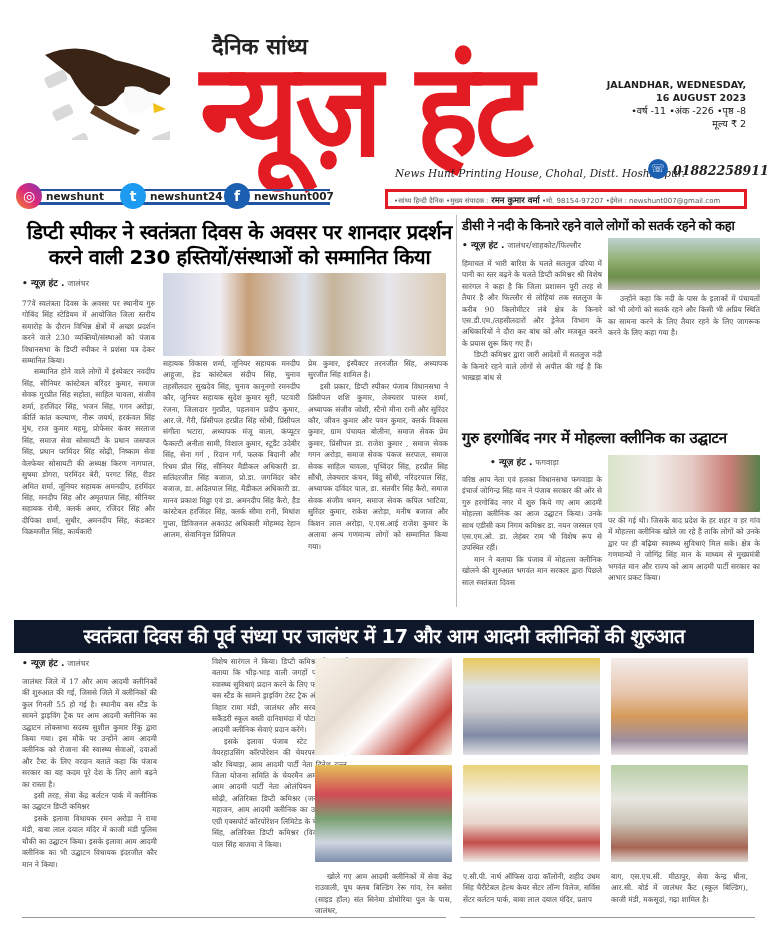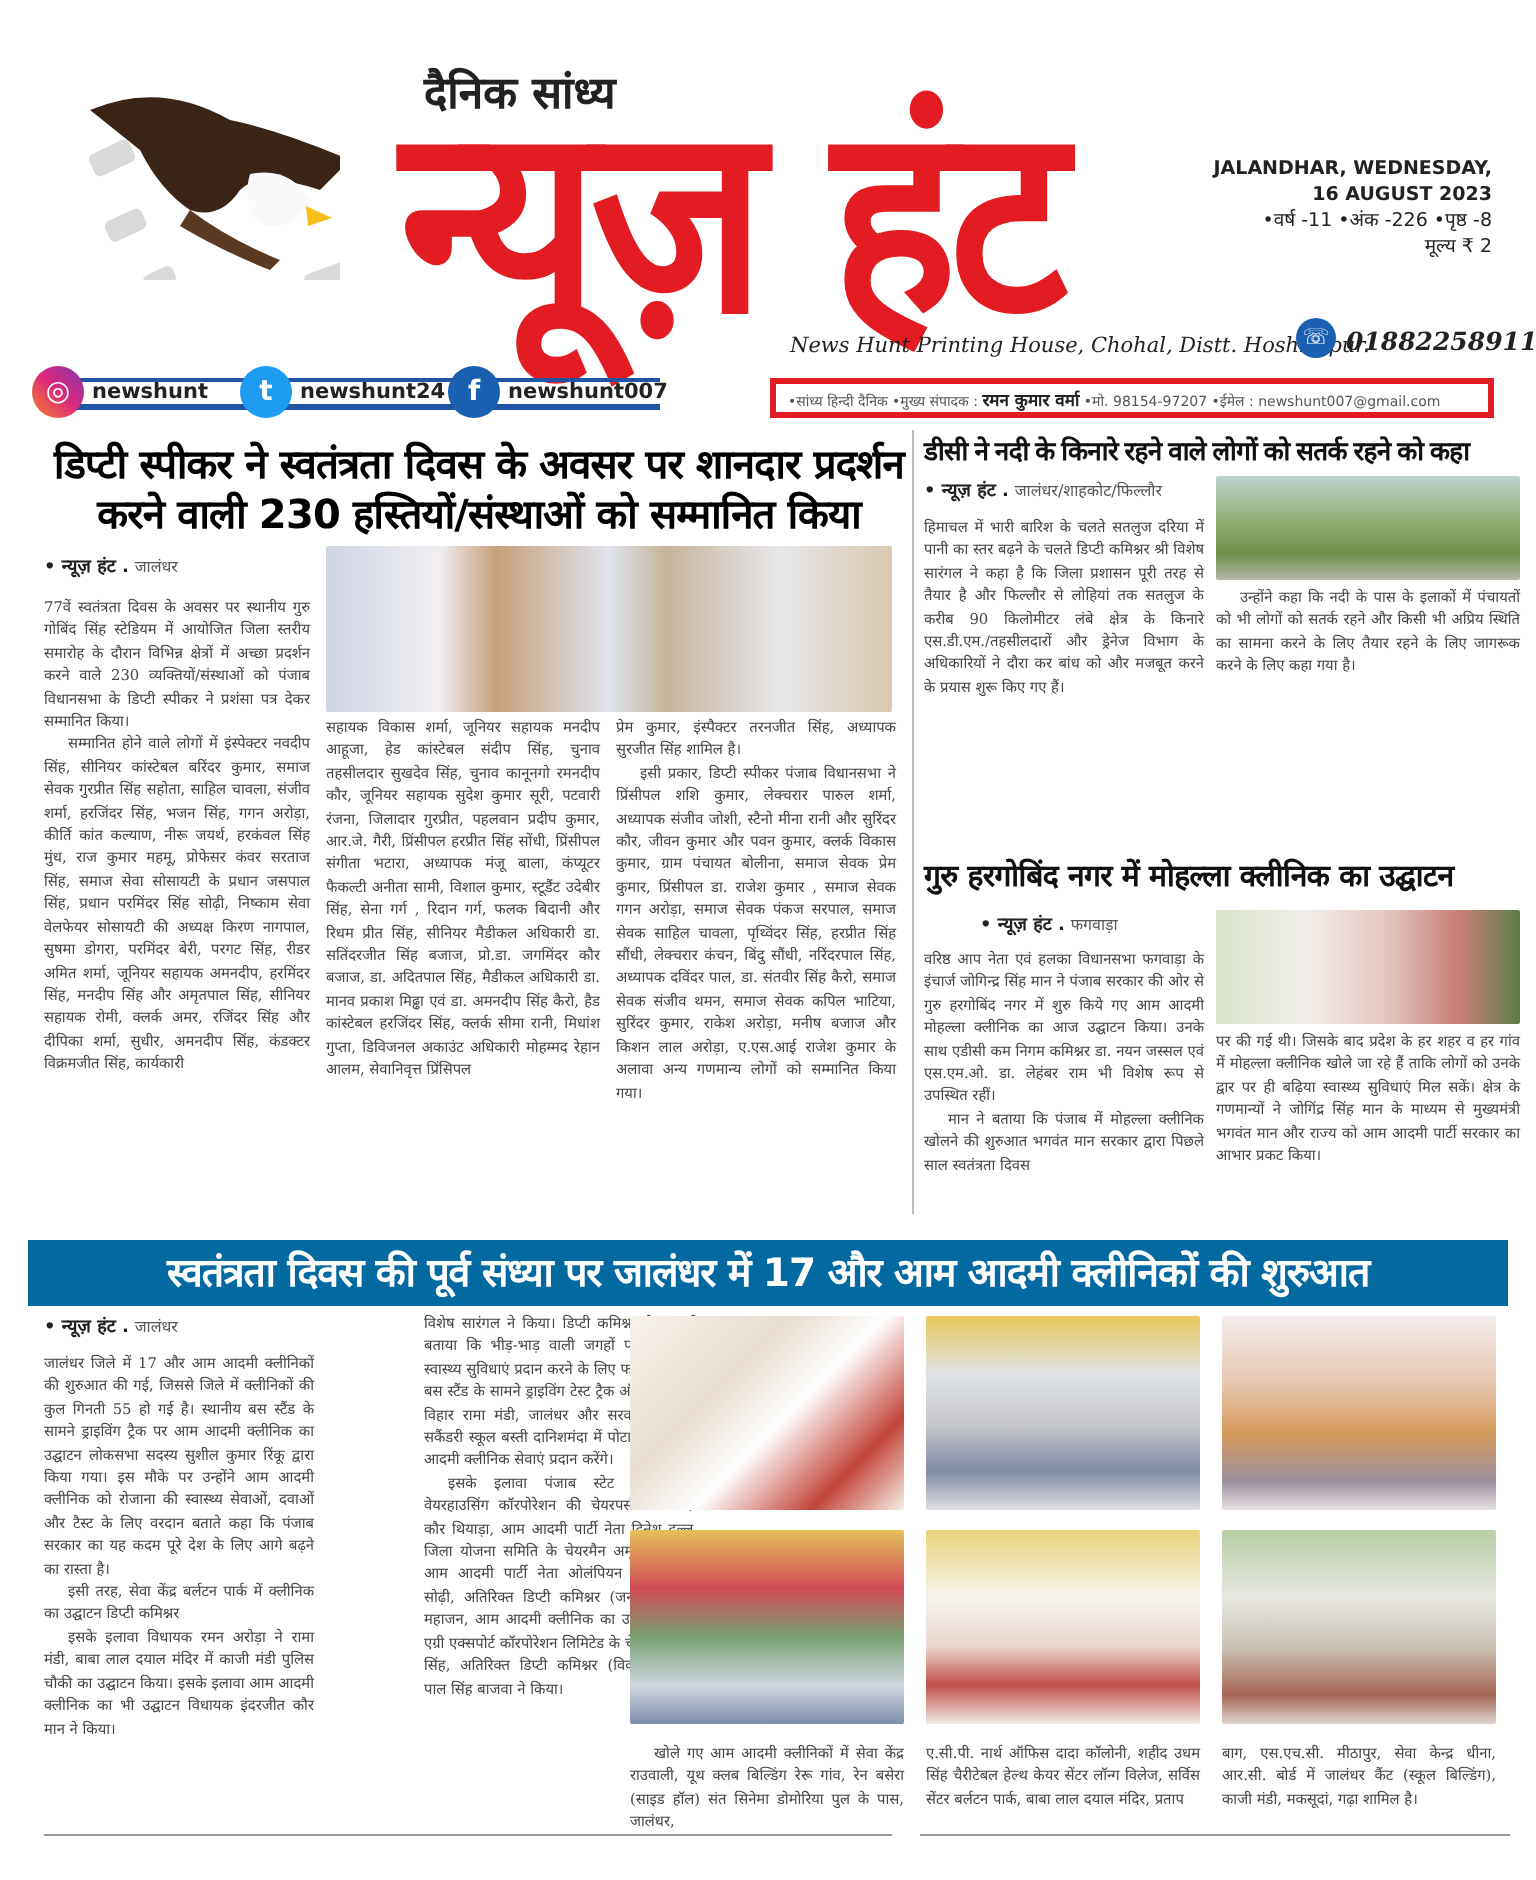--- a/index.html
+++ b/index.html
@@ -43,21 +43,21 @@
   .col p.first { text-indent: 0; }
 
   .photo { position: absolute; border-radius: 1px; overflow: hidden; }
   .ph-awards { left: 163px; top: 273px; width: 283px; height: 83px; background: linear-gradient(90deg, #cfd5e4 0%, #f0eef3 20%, #c7a07a 30%, #dfe4ee 50%, #c6b49a 60%, #e7e6ea 80%, #d9c9b0 100%); }
   .ph-river { left: 608px; top: 238px; width: 152px; height: 52px; background: linear-gradient(180deg, #bcd3cf 0%, #8fae70 45%, #6c8f4a 75%, #b9b7aa 100%); }
   .ph-clinic { left: 608px; top: 455px; width: 152px; height: 57px; background: linear-gradient(90deg, #d9e4ca 0%, #f1ede8 30%, #e5c9c3 55%, #c97d75 80%, #5b7f4a 100%); }
 
   .h-clinic { position: absolute; left: 462px; top: 427px; width: 300px; font-family: "DejaVu Sans", sans-serif; font-size: 15px; font-weight: bold; color: #111; white-space: nowrap; letter-spacing: -0.3px; }
 
   
-  .banner { position: absolute; left: 14px; top: 620px; width: 740px; height: 33px; background: #0369a1; color: #fff; font-family: "DejaVu Sans", sans-serif; font-size: 19.5px; font-weight: bold; text-align: center; line-height: 33px; letter-spacing: -0.5px; white-space: nowrap; }
+  .banner { position: absolute; left: 14px; top: 620px; width: 740px; height: 33px; background: #0f172a; color: #fff; font-family: "DejaVu Sans", sans-serif; font-size: 19.5px; font-weight: bold; text-align: center; line-height: 33px; letter-spacing: -0.5px; white-space: nowrap; }
 
   .grid-ph { position: absolute; width: 137px; height: 97px; border-radius: 1px; }
   .g1 { left: 315px; top: 658px; background: linear-gradient(135deg, #f7f2e9 0%, #e8ddd0 35%, #fff 55%, #c4453b 80%, #f4efe5 100%); }
   .g2 { left: 463px; top: 658px; background: linear-gradient(180deg, #e9c85b 0%, #dfe3e6 30%, #c8c9cc 55%, #7f8aa4 80%, #e2e1e4 100%); }
   .g3 { left: 611px; top: 658px; background: linear-gradient(180deg, #f4eceb 0%, #e7c7b0 35%, #d69b5b 60%, #9d8f9f 85%, #e7e1e3 100%); }
   .g4 { left: 315px; top: 765px; background: linear-gradient(180deg, #e4c05a 0%, #d24b56 30%, #78a071 55%, #cfd6e0 80%, #7e8eab 100%); }
   .g5 { left: 463px; top: 765px; background: linear-gradient(180deg, #ead37a 0%, #f6f3ed 35%, #e9d6cc 60%, #c34f4b 80%, #f0ece6 100%); }
   .g6 { left: 611px; top: 765px; background: linear-gradient(180deg, #b8cfa6 0%, #e7e7e1 35%, #cbc3b5 60%, #a66554 85%, #ded6d0 100%); }
 
   .bottom-rule { position: absolute; left: 22px; top: 917px; width: 424px; height: 1px; background: #999; }
@@ -130,20 +130,21 @@
   <p class="first">प्रेम कुमार, इंस्पैक्टर तरनजीत सिंह, अध्यापक सुरजीत सिंह शामिल है।</p>
   <p>इसी प्रकार, डिप्टी स्पीकर पंजाब विधानसभा ने प्रिंसीपल शशि कुमार, लेक्चरार पारुल शर्मा, अध्यापक संजीव जोशी, स्टैनो मीना रानी और सुरिंदर कौर, जीवन कुमार और पवन कुमार, क्लर्क विकास कुमार, ग्राम पंचायत बोलीना, समाज सेवक प्रेम कुमार, प्रिंसीपल डा. राजेश कुमार , समाज सेवक गगन अरोड़ा, समाज सेवक पंकज सरपाल, समाज सेवक साहिल चावला, पृथ्विंदर सिंह, हरप्रीत सिंह सौंधी, लेक्चरार कंचन, बिंदु सौंधी, नरिंदरपाल सिंह, अध्यापक दविंदर पाल, डा. संतवीर सिंह कैरो, समाज सेवक संजीव थमन, समाज सेवक कपिल भाटिया, सुरिंदर कुमार, राकेश अरोड़ा, मनीष बजाज और किशन लाल अरोड़ा, ए.एस.आई राजेश कुमार के अलावा अन्य गणमान्य लोगों को सम्मानित किया गया।</p>
 </div>
 
 <h2 class="h-side">डीसी ने नदी के किनारे रहने वाले लोगों को सतर्क रहने को कहा</h2>
 <div class="byline" style="position:absolute;left:462px;top:238px;"><b>• न्यूज़ हंट .</b> <span class="loc">जालंधर/शाहकोट/फिल्लौर</span></div>
 <div class="photo ph-river"></div>
 
 <div class="col" style="left:462px;top:258px;width:140px;">
   <p class="first">हिमाचल में भारी बारिश के चलते सतलुज दरिया में पानी का स्तर बढ़ने के चलते डिप्टी कमिश्नर श्री विशेष सारंगल ने कहा है कि जिला प्रशासन पूरी तरह से तैयार है और फिल्लौर से लोहियां तक सतलुज के करीब 90 किलोमीटर लंबे क्षेत्र के किनारे एस.डी.एम./तहसीलदारों और ड्रेनेज विभाग के अधिकारियों ने दौरा कर बांध को और मजबूत करने के प्रयास शुरू किए गए हैं।</p>
+  <p>डिप्टी कमिश्नर द्वारा जारी आदेशों में सतलुज नदी के किनारे रहने वाले लोगों से अपील की गई है कि भाखड़ा बांध से</p>
 </div>
 <div class="col" style="left:608px;top:293px;width:152px;">
   <p>उन्होंने कहा कि नदी के पास के इलाकों में पंचायतों को भी लोगों को सतर्क रहने और किसी भी अप्रिय स्थिति का सामना करने के लिए तैयार रहने के लिए जागरूक करने के लिए कहा गया है।</p>
 </div>
 
 <h2 class="h-clinic">गुरु हरगोबिंद नगर में मोहल्ला क्लीनिक का उद्घाटन</h2>
 <div class="byline" style="position:absolute;left:490px;top:455px;"><b>• न्यूज़ हंट .</b> <span class="loc">फगवाड़ा</span></div>
 <div class="photo ph-clinic"></div>
 
 <div class="col" style="left:462px;top:474px;width:140px;">

